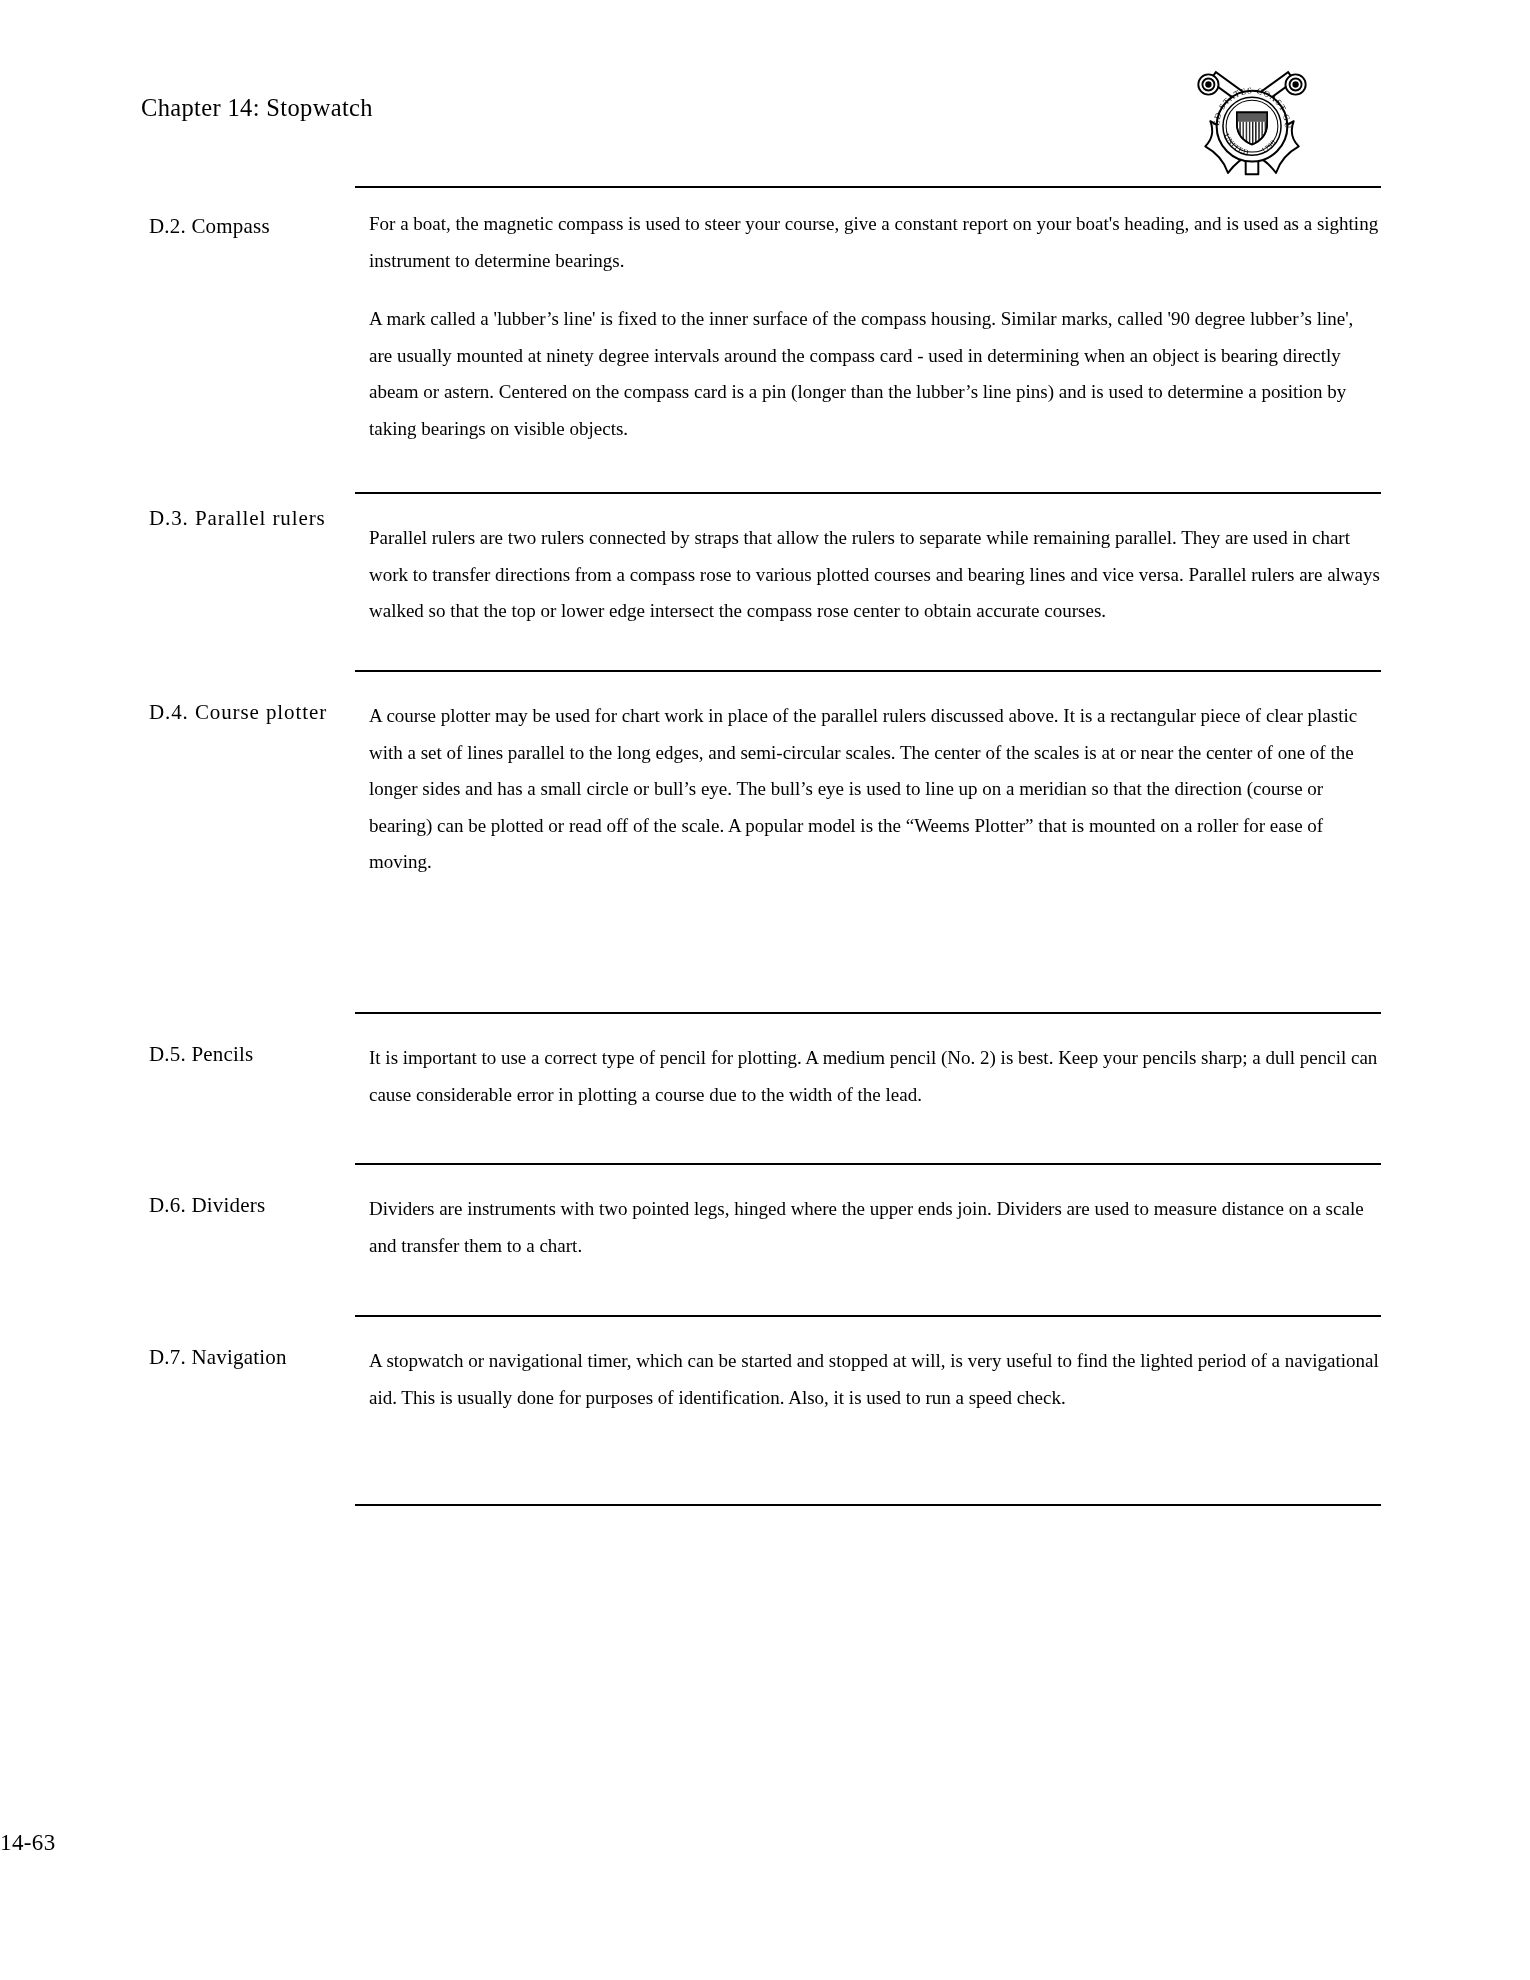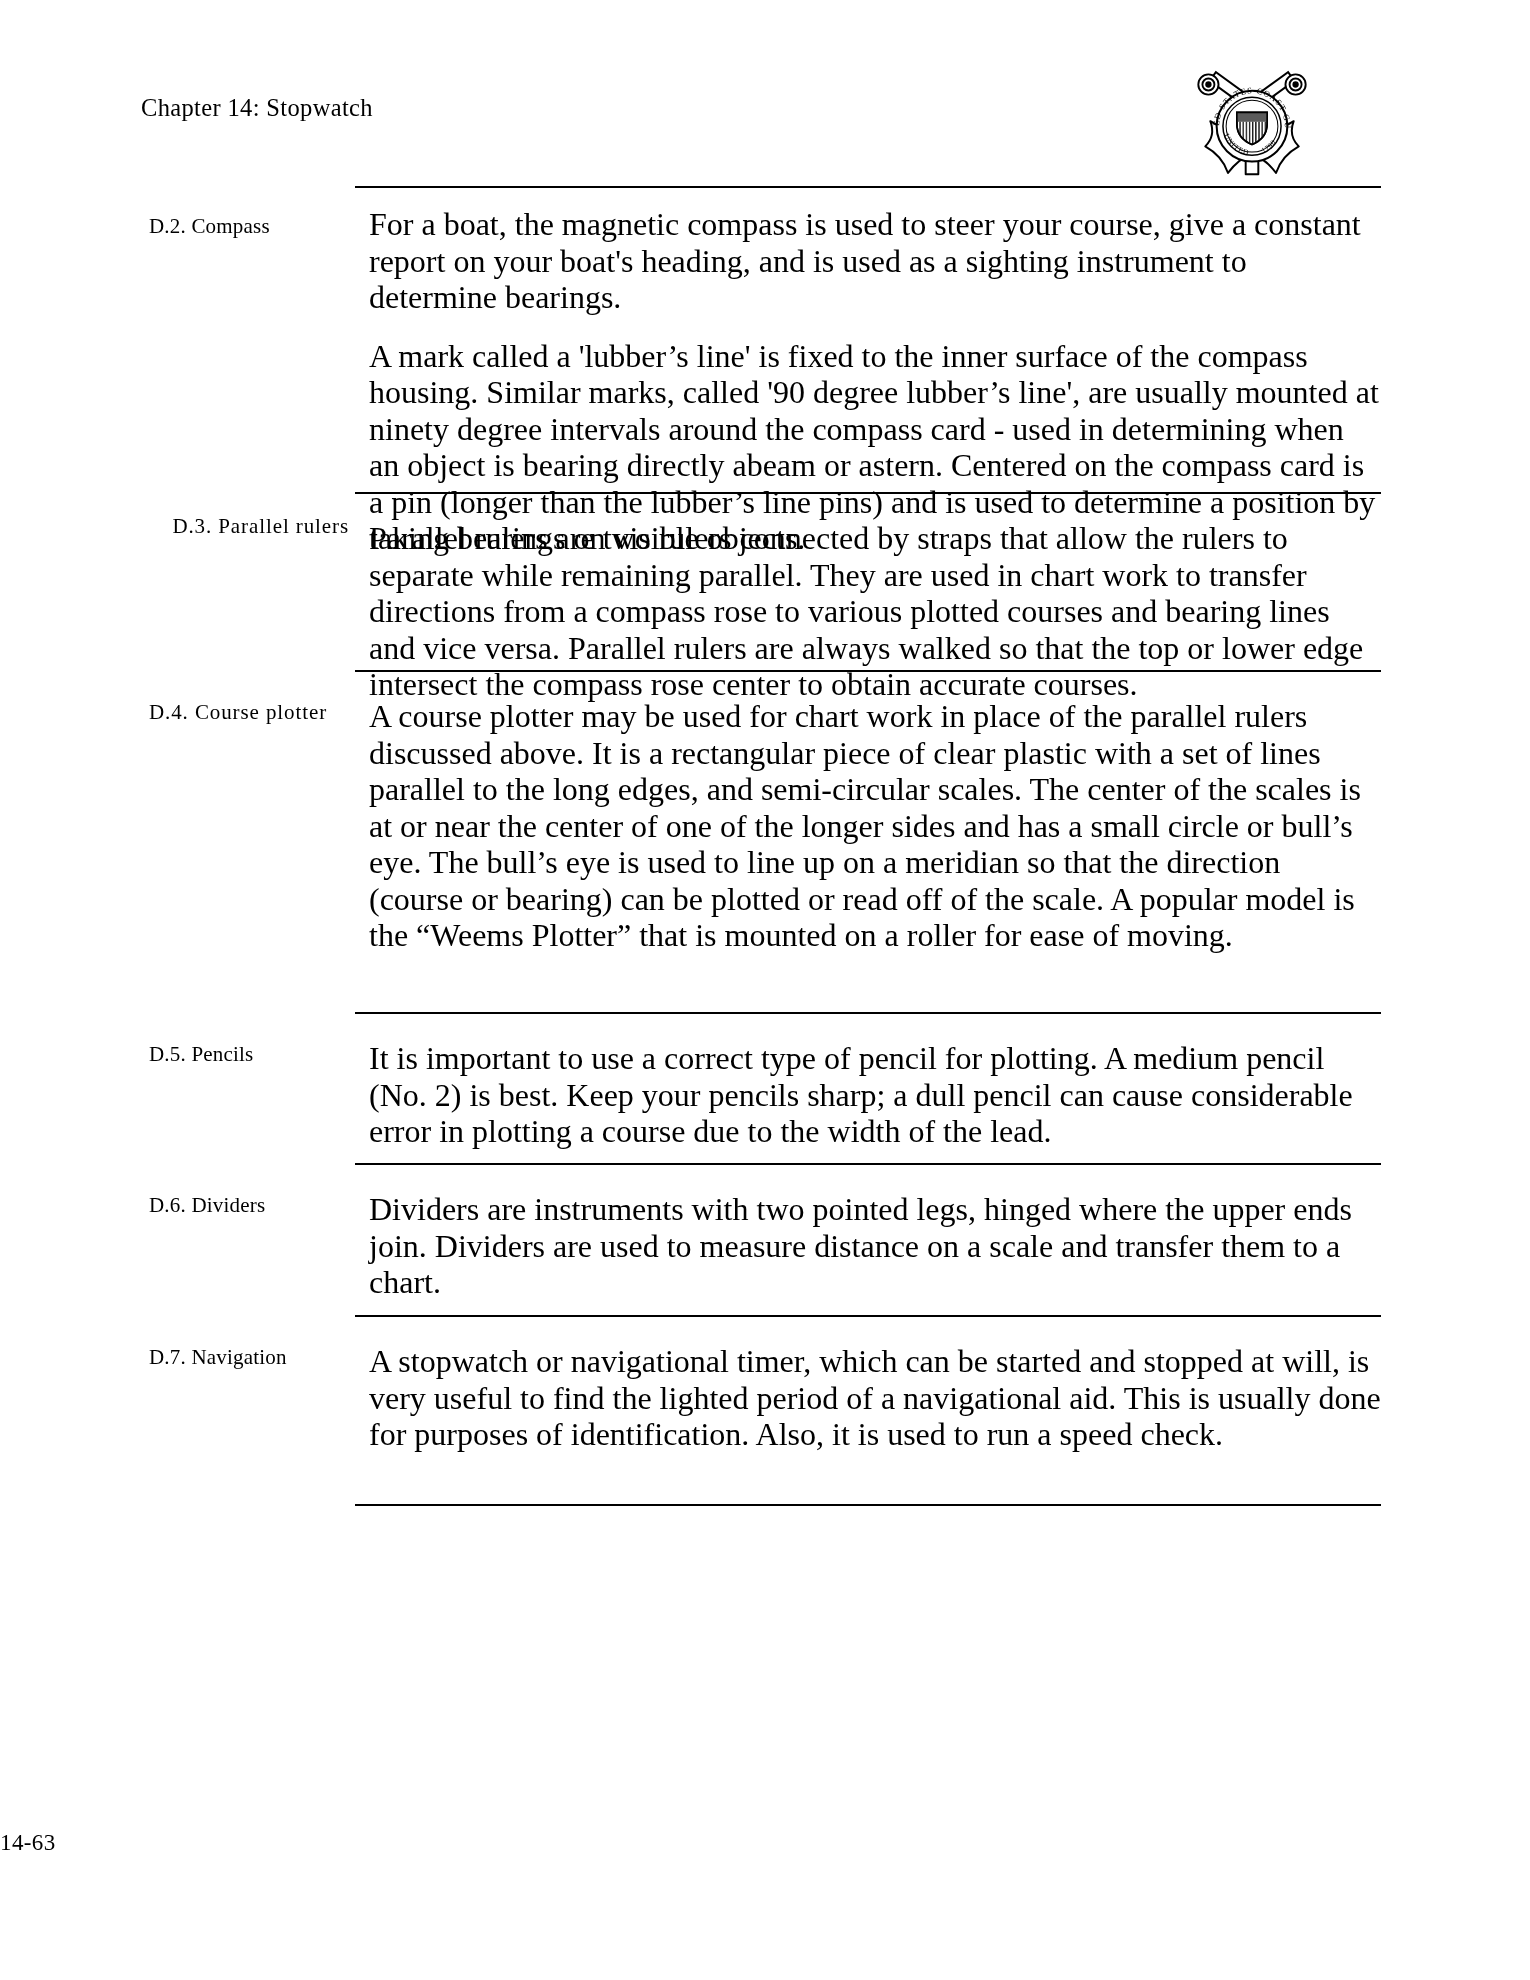--- a/index.html
+++ b/index.html
@@ -76,21 +76,21 @@
     font-size: 21px;
     line-height: 36px;
     letter-spacing: 0.9px;
   }
   .label.tight { letter-spacing: 0.2px; }
   .body {
     position: absolute;
     left: 228px;
     top: 20px;
     width: 1012px;
-    font-size: 32px;
+    font-size: 19px;
     line-height: 36.5px;
     text-align: left;
   }
   .body p {
     margin: 0 0 22px 0;
   }
   .body p:last-child { margin-bottom: 0; margin-top: 8px; }
 
   
   .page-footer {
@@ -189,21 +189,21 @@
       <div class="rule"></div>
       <div class="label tight">D.2.  Compass</div>
       <div class="body">
         <p>For a boat, the magnetic compass is used to steer your course, give a constant report on your boat's heading, and is used as a sighting instrument to determine bearings.</p>
         <p>A mark called a 'lubber’s line' is fixed to the inner surface of the compass housing.  Similar marks, called '90 degree lubber’s line', are usually mounted at ninety degree intervals around the compass card - used in determining when an object is bearing directly abeam or astern.  Centered on the compass card is a pin (longer than the lubber’s line pins) and is used to determine a position by taking bearings on visible objects.</p>
       </div>
     </div>
 
     <div class="section" style="top:492px;">
       <div class="rule"></div>
-      <div class="label" style="top:16px;text-align:right;">D.3.  Parallel rulers</div>
+      <div class="label" style="top:8px;">D.3.  Parallel rulers</div>
       <div class="body">
         <p>Parallel rulers are two rulers connected by straps that allow the rulers to separate while remaining parallel. They are used in chart work to transfer directions from a compass rose to various plotted courses and bearing lines and vice versa. Parallel rulers are always walked so that the top or lower edge intersect the compass rose center to obtain accurate courses.</p>
       </div>
     </div>
 
     <div class="section" style="top:670px;">
       <div class="rule"></div>
       <div class="label" style="top:24px;">D.4.  Course plotter</div>
       <div class="body">
         <p>A course plotter may be used for chart work in place of the parallel rulers discussed above. It is a rectangular piece of clear plastic with a set of lines parallel to the long edges, and semi-circular scales. The center of the scales is at or near the center of one of the longer sides and has a small circle or bull’s eye. The bull’s eye is used to line up on a meridian so that the direction (course or bearing) can be plotted or read off of the scale. A popular model is the “Weems Plotter” that is mounted on a roller for ease of moving.</p>

